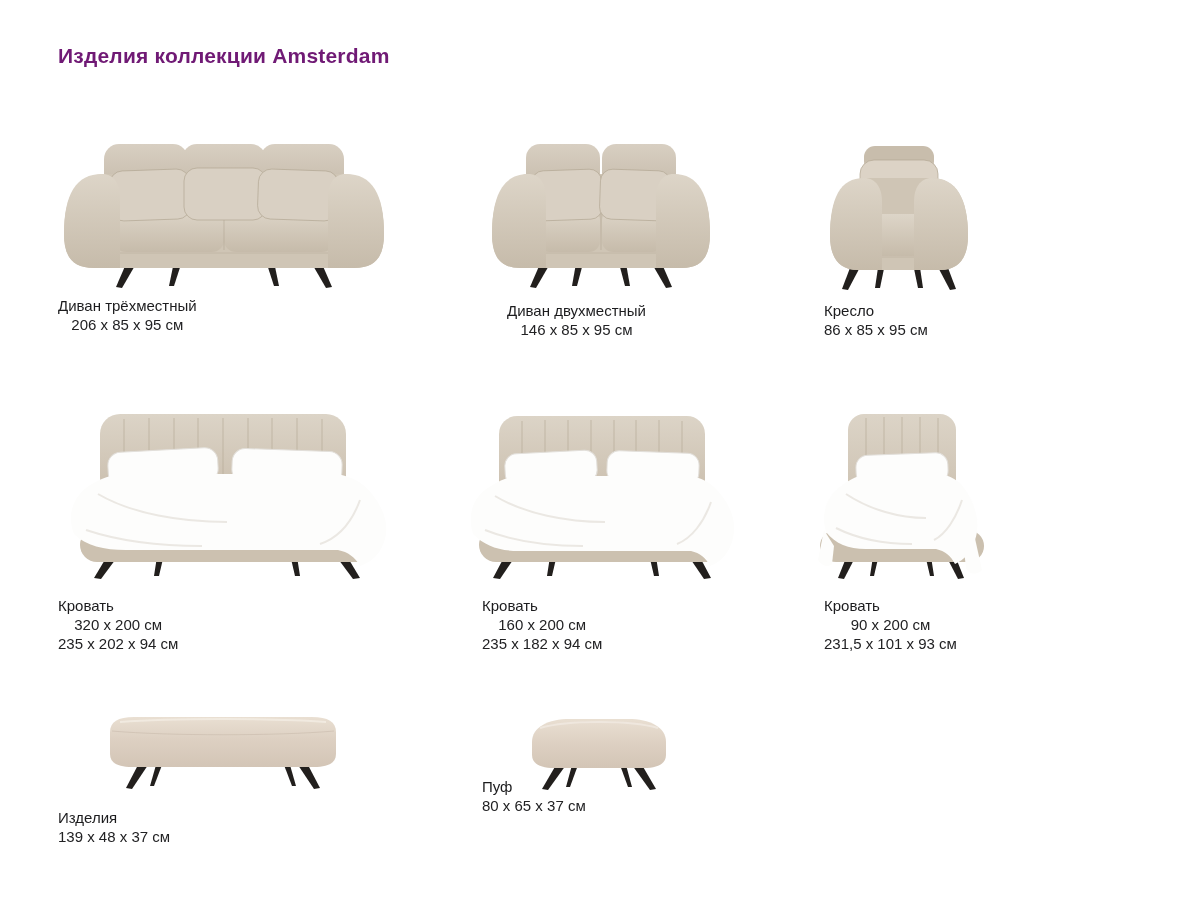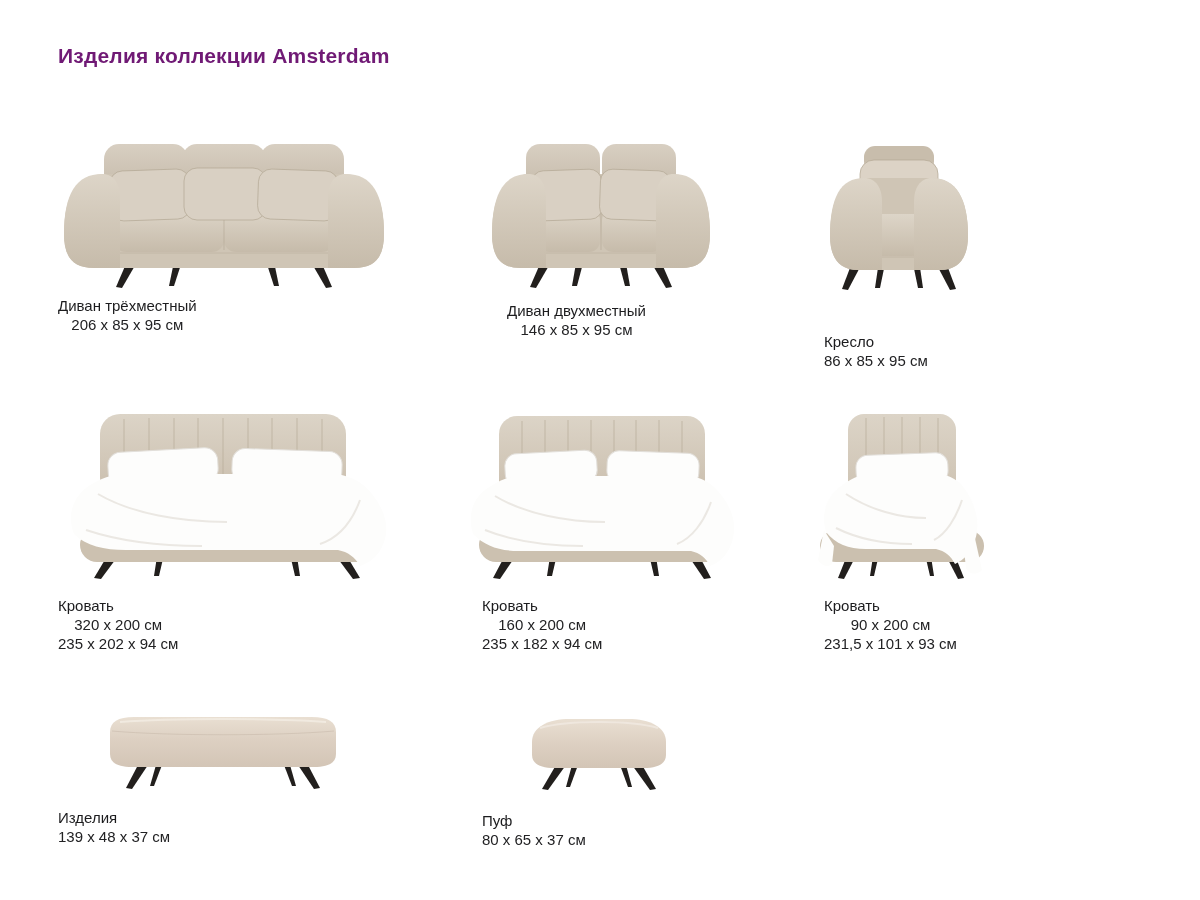--- a/index.html
+++ b/index.html
@@ -24,26 +24,26 @@
   .img-chair   {left:824px; top:144px; width:150px; height:148px;}
   .img-bed180  {left:62px;  top:410px; width:330px; height:172px;}
   .img-bed160  {left:463px; top:412px; width:278px; height:170px;}
   .img-bed90   {left:812px; top:412px; width:180px; height:170px;}
   .img-bench   {left:98px;  top:710px; width:250px; height:80px;}
   .img-pouf    {left:524px; top:710px; width:150px; height:80px;}
 
   
   .lbl-r1c1{left:58px;  top:296px;}
   .lbl-r1c2{left:507px; top:301px;}
-  .lbl-r1c3{left:824px; top:301px;margin-top:31px;}
+  .lbl-r1c3{left:824px; top:301px;}
   .lbl-r2c1{left:58px;  top:596px;}
   .lbl-r2c2{left:482px; top:596px;}
   .lbl-r2c3{left:824px; top:596px;}
   .lbl-r3c1{left:58px;  top:808px;}
-  .lbl-r3c2{left:482px; top:811px;}
+  .lbl-r3c2{left:482px; top:777px;}
 </style>
 </head>
 <body>
 
 <div class="page-title">Изделия коллекции Amsterdam</div>
 
 <div class="product-img img-sofa3">
 <svg viewBox="0 0 336 152" xmlns="http://www.w3.org/2000/svg">
   <defs>
     <linearGradient id="s3f" x1="0" y1="0" x2="0" y2="1">

